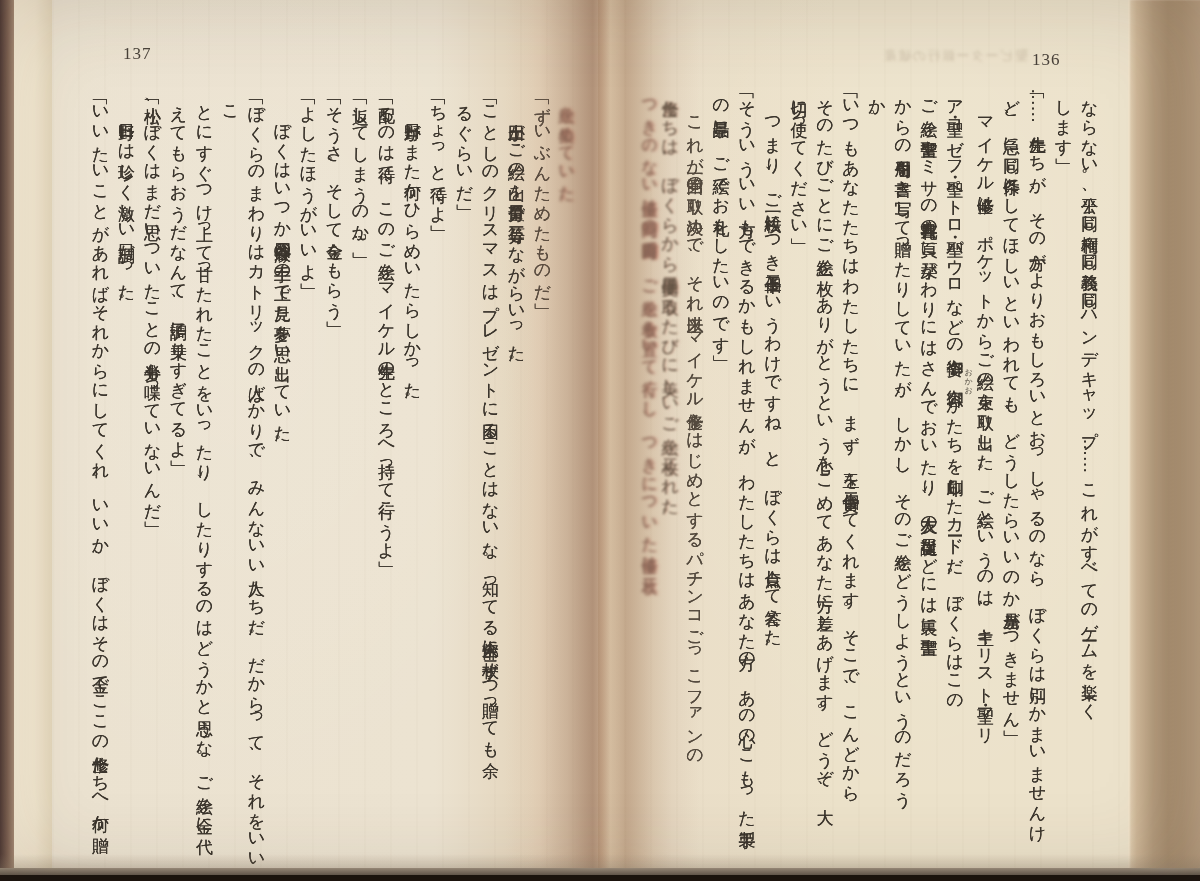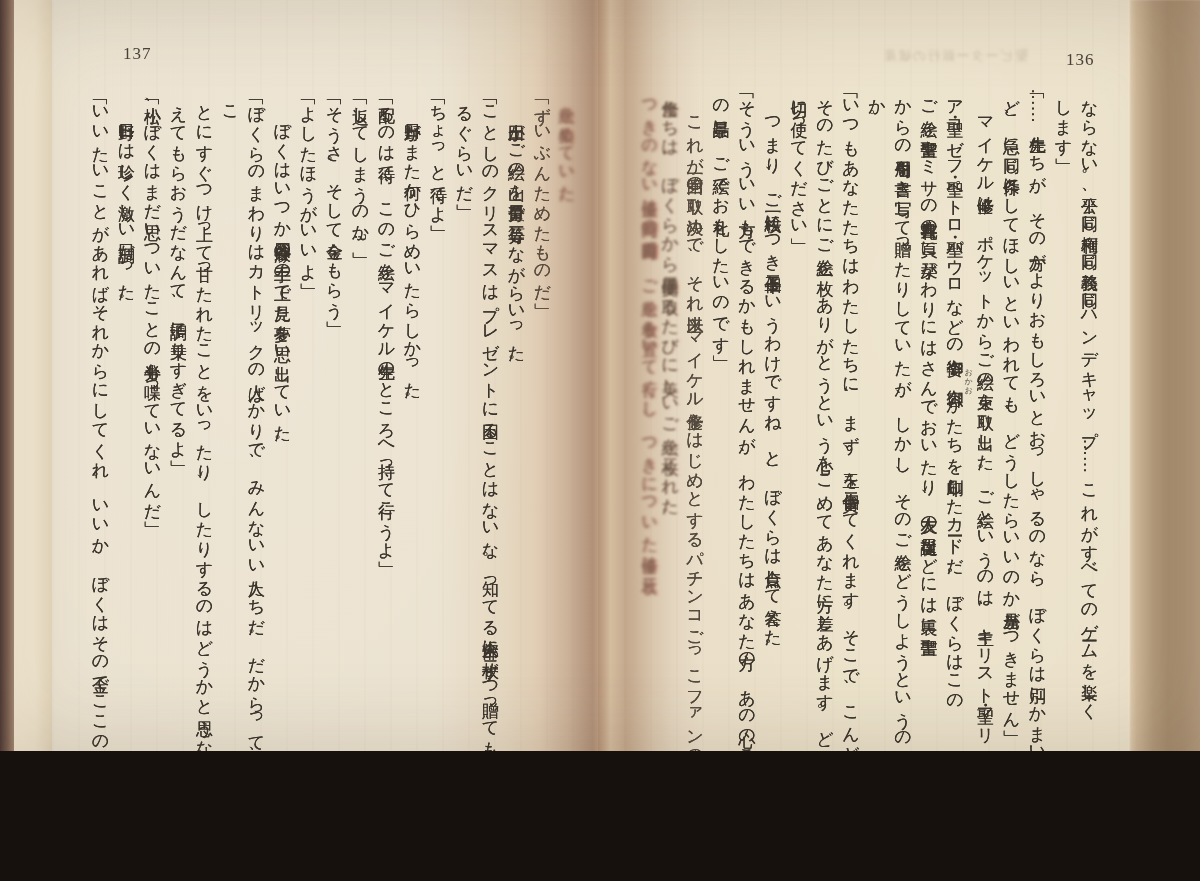--- a/index.html
+++ b/index.html
@@ -1,16 +1,16 @@
 <!DOCTYPE html>
 <html><head>
 <meta charset="utf-8">
 <style>
   html,body{margin:0;padding:0;background:#17110d;}
-  .scene{position:relative;width:1200px;height:751px;overflow:hidden;
+  .scene{position:relative;width:1200px;height:881px;overflow:hidden;
          font-family:"Liberation Serif","DejaVu Serif",serif;background:#a3a3a3;}
   
   .edge-dark-left{position:absolute;left:0;top:0;width:14px;height:876px;
     background:linear-gradient(90deg,#4e3a36 0%,#7d6253 55%,#a58b76 100%);}
   .stack-left{position:absolute;left:14px;top:0;width:38px;height:876px;
     background:linear-gradient(90deg,#f6ecd6 0%,#f1e6cf 55%,#e2d5ba 100%);}
   .page-left{position:absolute;left:52px;top:0;width:546px;height:876px;
     background:
       radial-gradient(ellipse at 35% 38%, rgba(255,255,255,.10), rgba(255,255,255,0) 65%),
       repeating-linear-gradient(90deg, rgba(120,100,70,.025) 0 2px, rgba(0,0,0,0) 2px 26px),
@@ -43,21 +43,21 @@
     background:linear-gradient(180deg,rgba(140,125,105,0),rgba(140,125,105,.35));}
   .bottom-band{position:absolute;left:0;top:868px;width:1200px;height:8px;
     background:linear-gradient(180deg,#9a8d7c,#5c5248);}
   .bottom-dark{position:absolute;left:0;top:875px;width:1200px;height:6px;background:#17110d;}
   .vignette{position:absolute;inset:0;pointer-events:none;
     box-shadow:inset 0 0 90px rgba(70,48,35,.18);}
   
   .hdr{position:absolute;font-size:17px;color:#49423a;white-space:nowrap;}
   .hdr-num-left{left:123px;top:44px;letter-spacing:1px;}
   .hdr-title-left{left:200px;top:44px;letter-spacing:2.5px;}
-  .hdr-num-right{left:1032px;top:50px;letter-spacing:1px;margin-left:34px;}
+  .hdr-num-right{left:1032px;top:50px;letter-spacing:1px;}
   .ghost{position:absolute;left:882px;top:47px;font-size:13px;color:#b0a188;
     letter-spacing:1.5px;opacity:.5;filter:blur(1.6px);transform:scaleX(-1);white-space:nowrap;}
   
   .vtext{position:absolute;writing-mode:vertical-rl;text-orientation:mixed;
     font-size:17px;letter-spacing:.4px;color:#3b352d;
     text-shadow:0 0 .4px #3b352d;}
   #left-text{left:98px;top:94px;width:478px;height:782px;}
   #right-text{left:628px;top:88px;width:474px;height:786px;}
   .tcol{line-height:26px;}
   .soft{filter:blur(.5px);color:#544a3e;}

